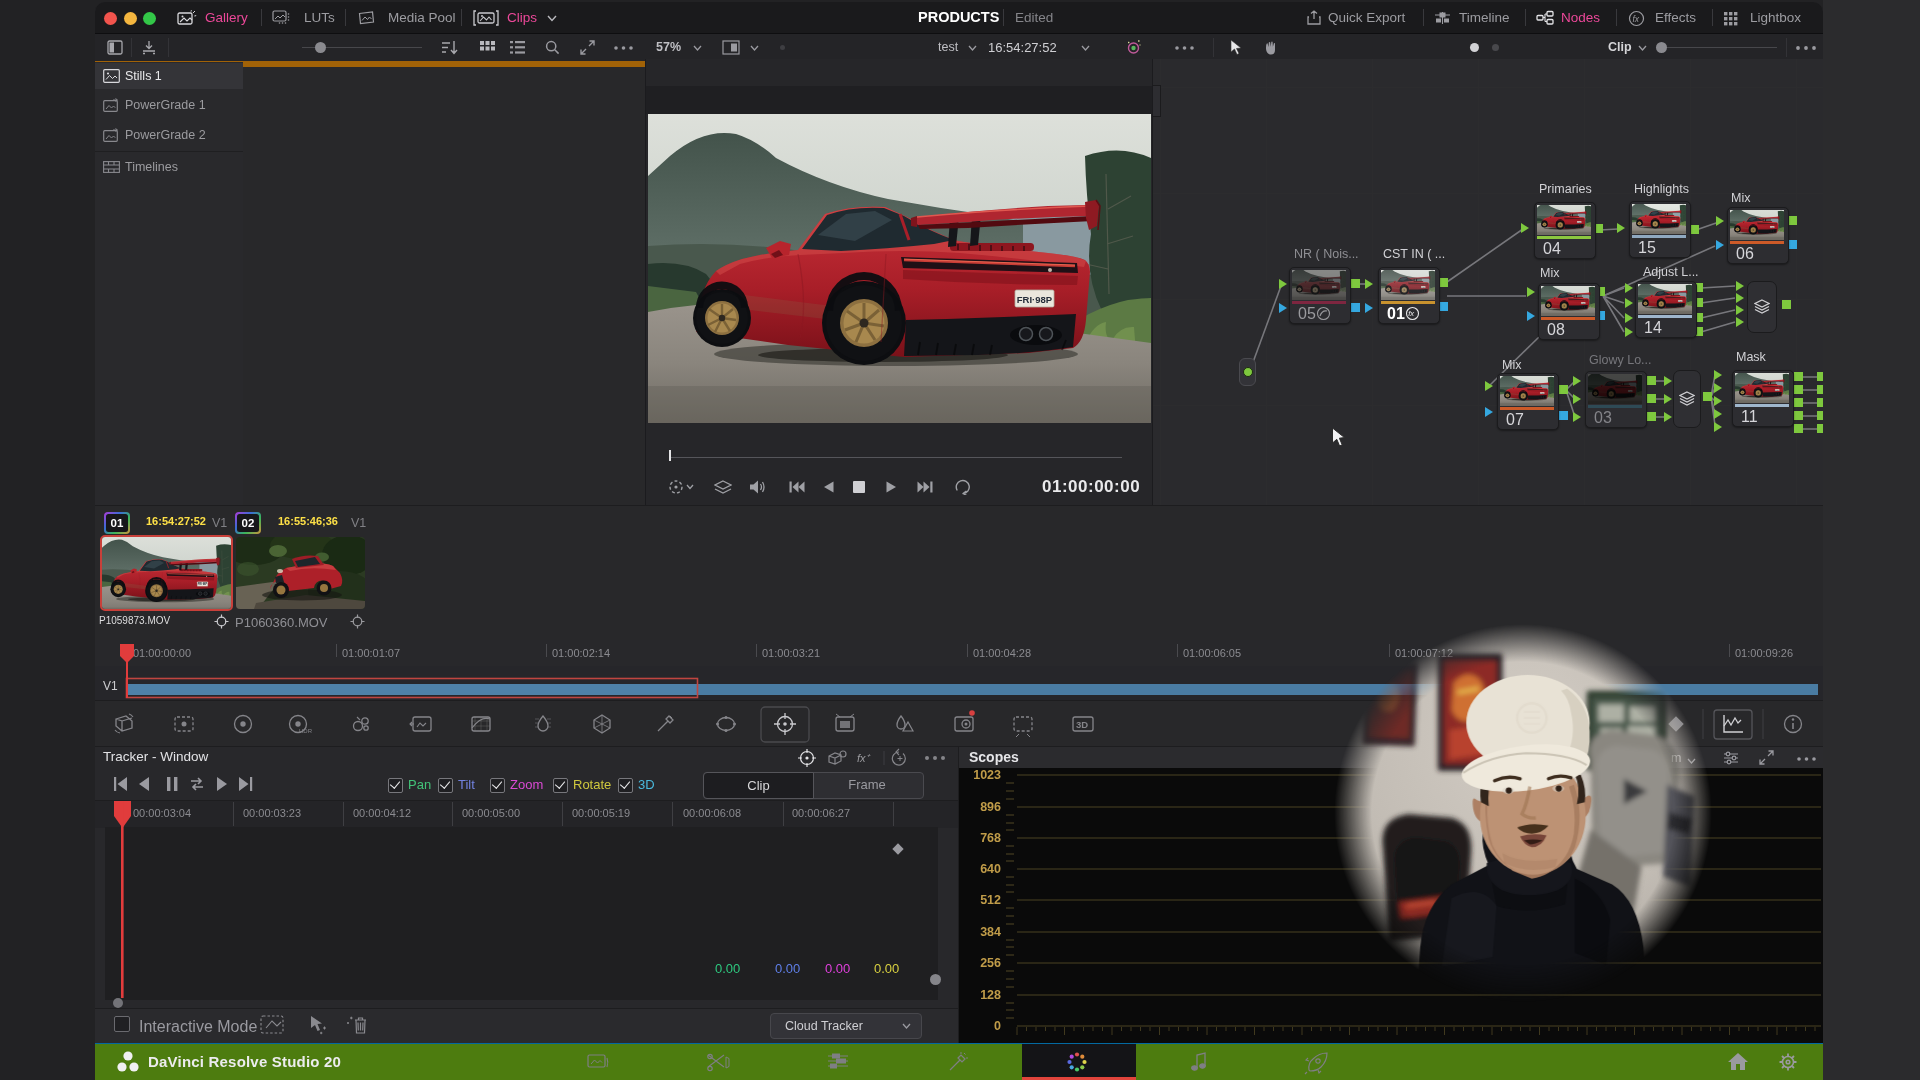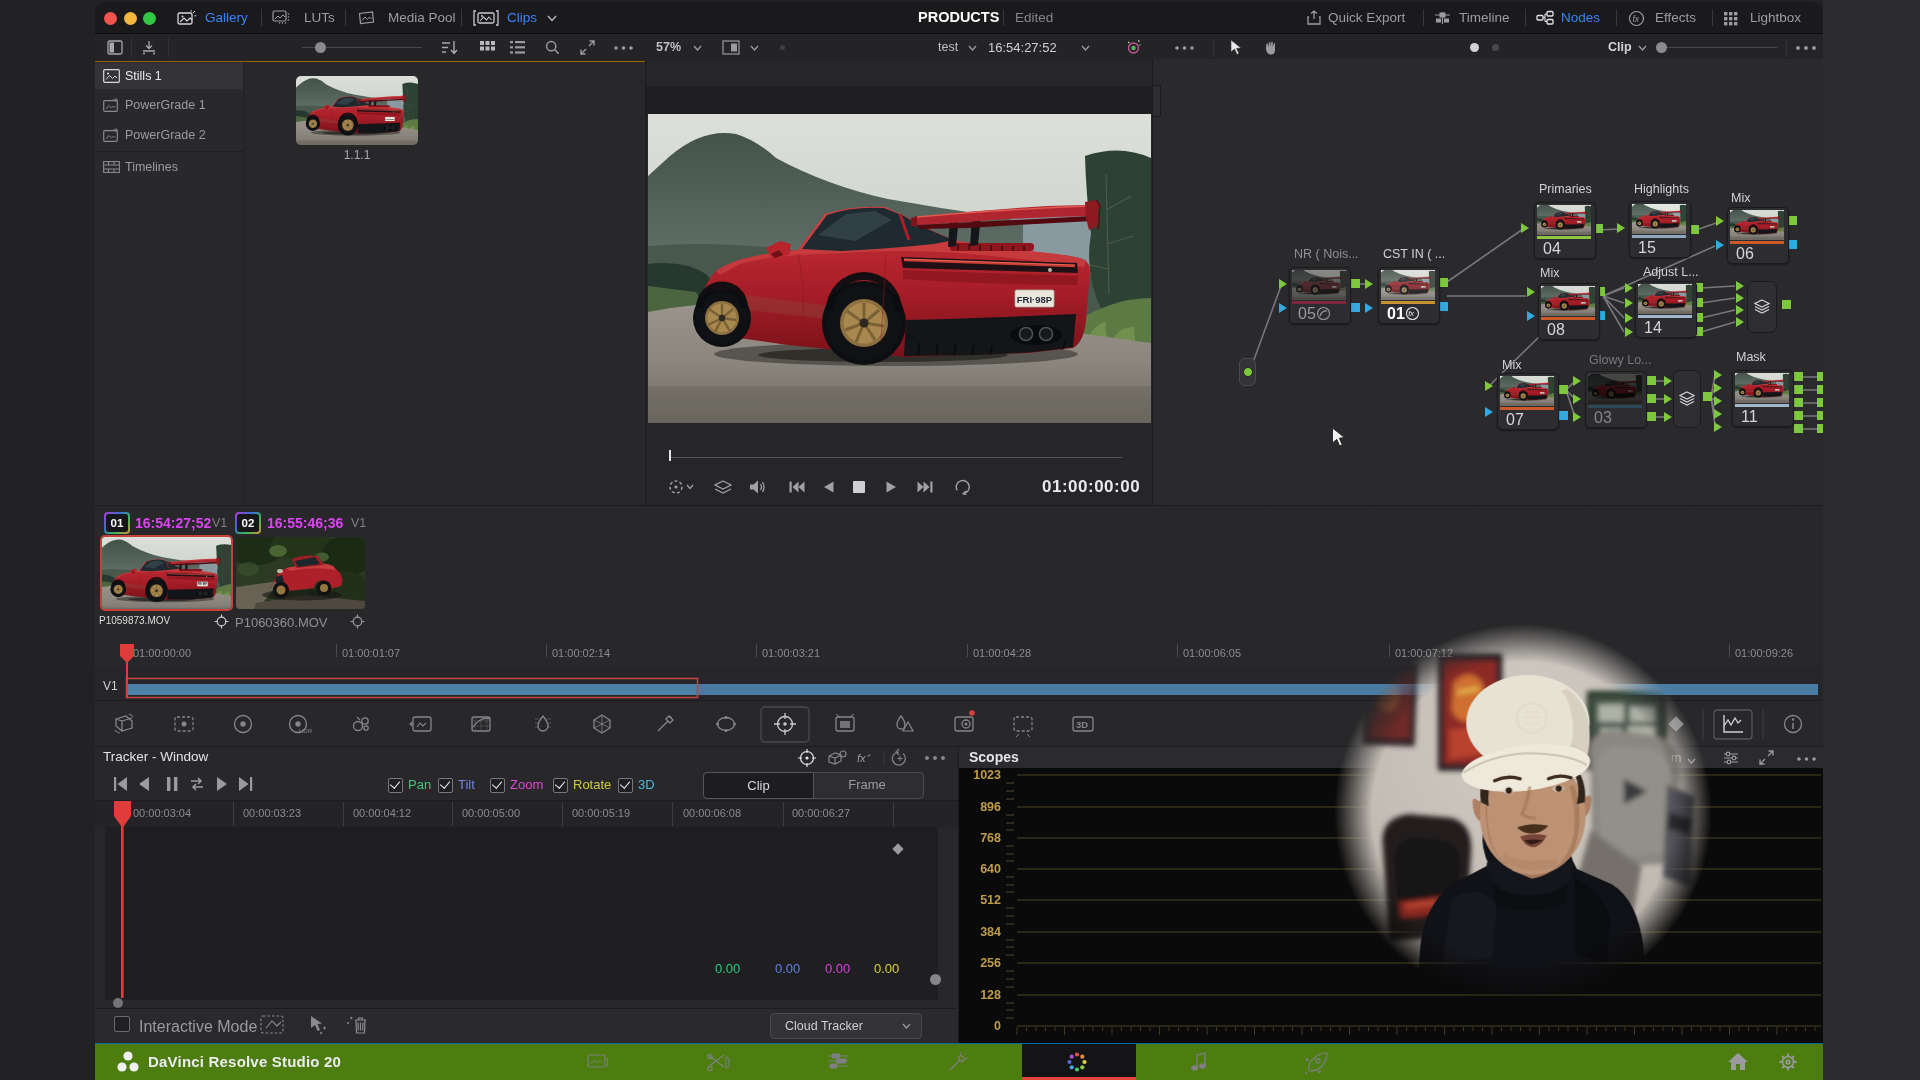--- a/index.html
+++ b/index.html
@@ -3,21 +3,21 @@
 <style>
   html,body{margin:0;padding:0;width:1920px;height:1080px;overflow:hidden;background:#222224;
     font-family:"Liberation Sans",sans-serif;-webkit-font-smoothing:antialiased;}
   .abs{position:absolute;}
   #bgright{left:1823px;top:0;width:97px;height:1080px;background:#2b2b2d;}
   #win{left:95px;top:2px;width:1728px;height:1078px;background:#28282a;border-radius:10px 10px 0 0;overflow:hidden;}
   
   #titlebar{left:0;top:0;width:1728px;height:31px;background:#1a1a1c;border-bottom:1px solid #0e0e10;}
   .tl{width:13px;height:13px;border-radius:50%;top:10px;}
   .ttab{top:0;height:31px;line-height:31px;font-size:13.5px;color:#9c9ca1;white-space:nowrap;}
-  .ttab.on{color:#3b82f6;}
+  .ttab.on{color:#ec4899;}
   .tdiv{top:7px;width:1px;height:17px;background:#39393d;}
   .ticon{top:8px;}
   
   #toolbar{left:0;top:32px;width:1728px;height:27px;background:#242427;border-bottom:6px solid #a16207;}
   .tbtxt{font-size:12.5px;color:#bfbfc4;line-height:27px;height:27px;top:0;}
   .gicon{color:#9a9aa0;}
   
   #sidebar{left:0;top:60px;width:148px;height:445px;background:#29292c;}
   .sbrow{left:0;width:148px;height:26px;font-size:12.5px;color:#9b9b9f;line-height:26px;}
   .sbrow .lbl{position:absolute;left:30px;top:0;}
@@ -34,21 +34,21 @@
   #iconrow{left:0;top:698px;width:1728px;height:45px;background:#28282a;border-top:1px solid #1d1d1f;border-bottom:1px solid #1d1d1f;}
   
   #tracker{left:0;top:745px;width:863px;height:296px;background:#28282b;}
   #scopes{left:863px;top:745px;width:865px;height:296px;background:#2b2b2e;border-left:1px solid #1d1d1f;}
   
   #botbar{left:0;top:1041px;width:1728px;height:37px;background:#4d7c0f;border-top:1px solid #0369a1;}
   .badge{position:absolute;width:22px;height:18px;border-radius:4px;padding:2px;
      background:linear-gradient(135deg,#b13ad6,#3a6bd6 35%,#3ab65a 65%,#d6923a);}
   .badge b{display:block;width:22px;height:18px;border-radius:2.5px;background:#17171a;color:#fff;
      font-size:11.5px;text-align:center;line-height:18px;font-weight:bold;}
-  .ctc{position:absolute;font-size:14px;font-weight:bold;color:#d946ef;}
+  .ctc{position:absolute;font-size:11px;font-weight:bold;color:#fde047;margin-left:11px;}
   .cv1{position:absolute;font-size:12.5px;color:#808085;}
   .rlbl{position:absolute;font-size:11px;color:#8b8b90;}
   .cb{position:absolute;width:13px;height:13px;background:#1f1f22;border:1px solid #77777c;border-radius:2px;}
   .cb:after{content:"";position:absolute;left:2.5px;top:0px;width:5px;height:8px;border:solid #e8e8ea;border-width:0 1.8px 1.8px 0;transform:rotate(40deg);}
   .cblbl{position:absolute;font-size:13px;line-height:14px;}
   .node{position:absolute;width:60px;height:55px;background:#2d2d31;border:1px solid #1b1b1d;border-radius:5px;box-shadow:0 1px 2px rgba(0,0,0,.4);}
   .node .th{position:absolute;left:2px;top:2px;width:54px;height:30px;overflow:hidden;background:#555;}
   .node .ul{position:absolute;left:2px;top:33px;width:54px;height:3px;}
   .node .num{position:absolute;left:8px;top:36px;font-size:16px;color:#d6d6da;line-height:19px;}
   .ntitle{position:absolute;font-size:12.5px;color:#d2d2d6;white-space:nowrap;}
@@ -409,28 +409,20 @@
     </div>
     <div class="abs" style="left:0;top:89px;width:148px;height:1px;background:#1f1f21"></div>
     <div class="abs sbrow" style="top:92px;text-align:center;">
       <svg class="abs" style="left:8px;top:7px" width="17" height="12" viewBox="0 0 17 12" fill="none" stroke="#88888d" stroke-width="1.1">
           <rect x="0.6" y="0.6" width="15.8" height="10.8"></rect>
           <path d="M0.6,4 L16.4,4 M0.6,8 L16.4,8 M5.5,0.6 L5.5,4 M11,0.6 L11,4 M5.5,8 L5.5,11.4 M11,8 L11,11.4"></path>
         </svg>
       <span class="lbl">Timelines</span>
     </div>
   </div>
-  <div class="abs" id="gallery">
-    <div class="abs" style="left:52px;top:14px;width:122px;height:69px;border-radius:5px;overflow:hidden;background:#444;">
-      <svg width="122" height="69" viewBox="14 10 478 280">
-          <use href="#scene"></use>
-        </svg>
-    </div>
-    <div class="abs" style="left:52px;top:86px;width:122px;text-align:center;font-size:12px;color:#a9a9ad">1.1.1</div>
-  </div>
   <div class="abs" id="viewer">
     <div class="abs" style="left:0;top:27px;width:507px;height:28px;background:#1f1f22"></div>
     <div class="abs" style="left:2px;top:55px;width:503px;height:309px;overflow:hidden">
       <svg width="503" height="309" viewBox="0 0 503 309">
           <use href="#scene"></use>
         </svg>
     </div>
     <div class="abs" style="left:24px;top:398px;width:452px;height:1px;background:#55555a"></div>
     <div class="abs" style="left:23px;top:391px;width:2px;height:11px;background:#e4e4e6"></div>
     <div class="abs" style="left:396px;top:418px;font-size:17px;font-weight:bold;color:#e9e9eb;letter-spacing:0.5px">01:00:00:00</div>

